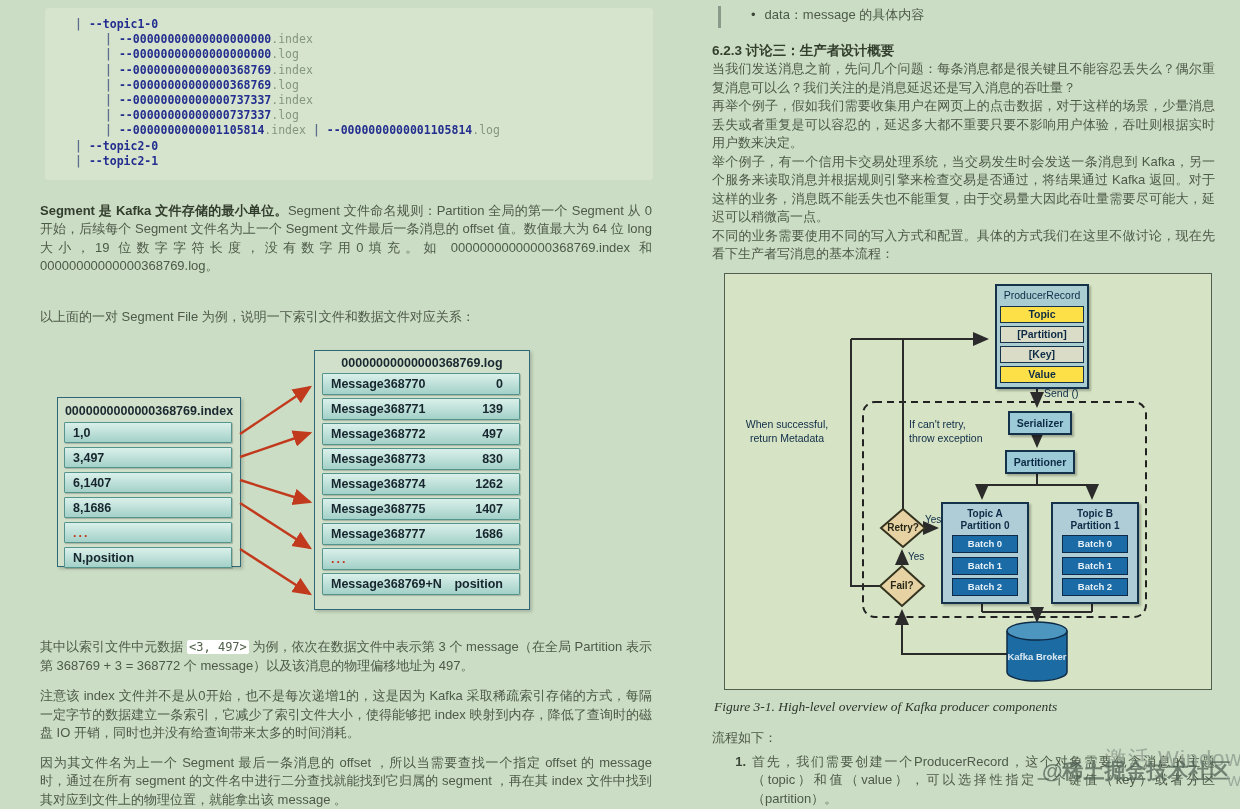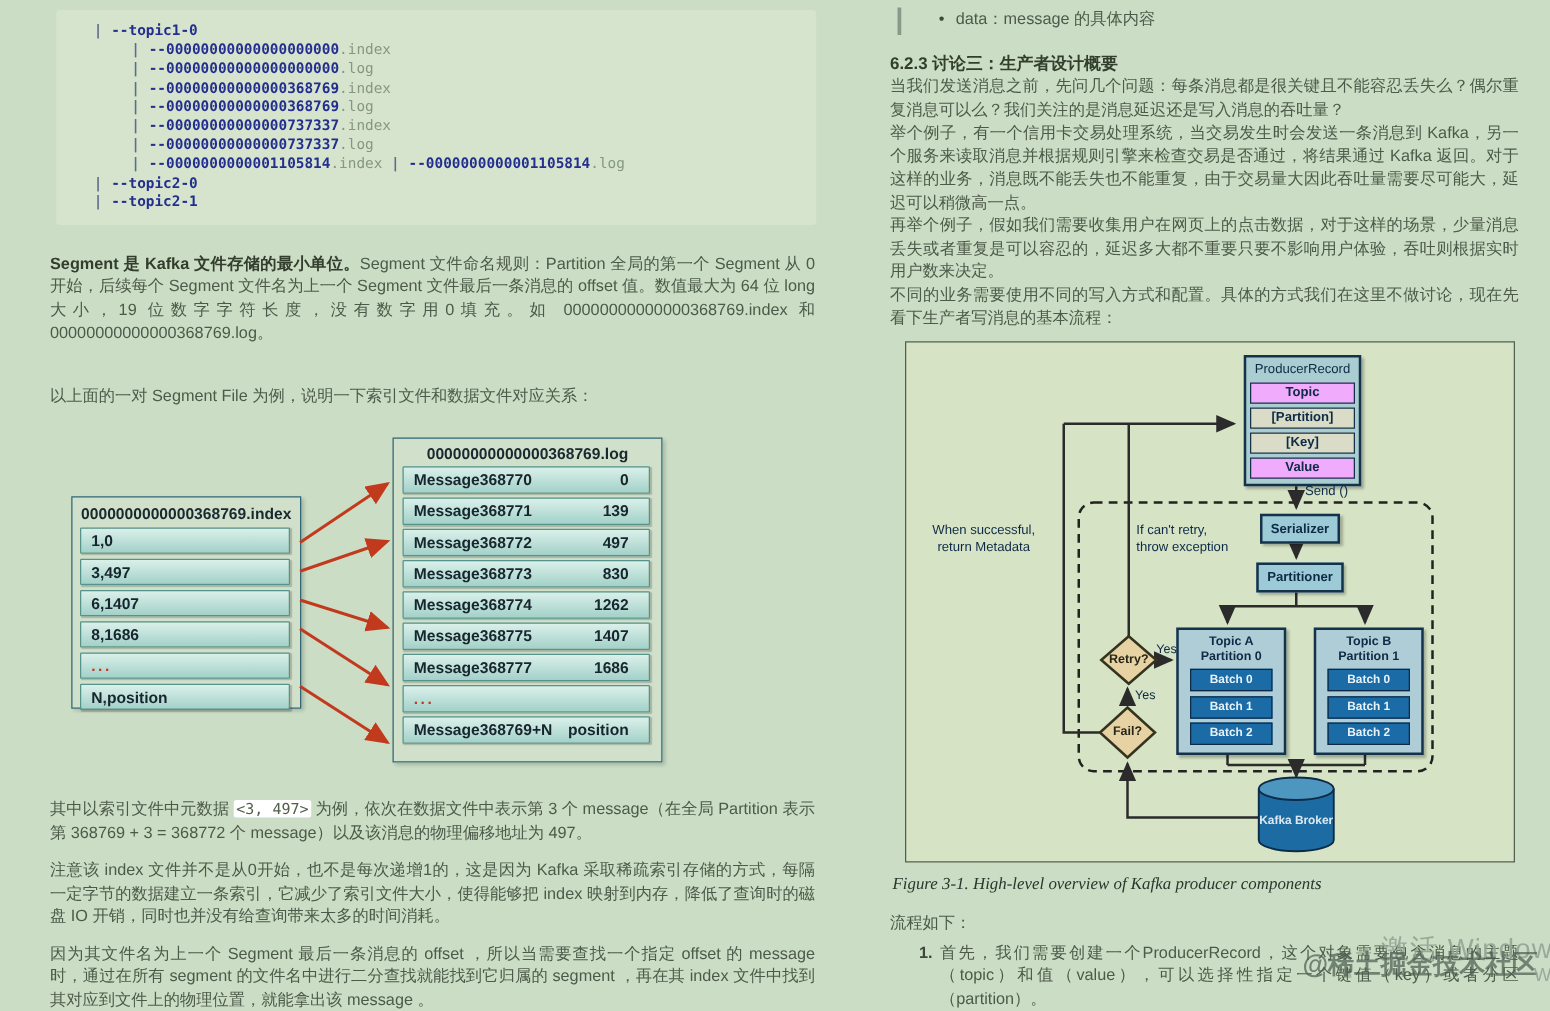--- a/index.html
+++ b/index.html
@@ -49,21 +49,21 @@
   
   .fig{position:relative;margin:9px 0 0 12px;width:486px;height:415px;
        border:1px solid #52604f;background:#d6e3c5}
   .fig svg{position:absolute;left:0;top:0;z-index:0}
   .fig .lbl{position:absolute;z-index:1;font-size:10.5px;font-weight:normal;color:#0d2b46;line-height:14px}
   .prbox{position:absolute;z-index:1;left:270px;top:10px;width:84px;border:2px solid #14324a;
          background:#a9cdd1;padding:1px 3px 4px;box-shadow:2px 2px 2px rgba(0,0,0,0.25)}
   .prtitle{font-size:10.5px;font-weight:normal;color:#0d2b46;text-align:center;height:16px;line-height:16px}
   .prrow{height:15px;line-height:14px;border:1.5px solid #14324a;text-align:center;
          font-size:10.5px;font-weight:bold;color:#0d2b46;margin-top:3px}
-  .green{background:#f0abfc}.beige{background:#dadcc7}
+  .green{background:#fde047}.beige{background:#dadcc7}
   .sbox{position:absolute;z-index:1;border:2px solid #14324a;background:#9ccad6;
         display:flex;align-items:center;justify-content:center;font-size:10.5px;font-weight:bold;
         color:#0d2b46;box-shadow:2px 2px 2px rgba(0,0,0,0.25)}
   .serializer{left:283px;top:137px;width:60px;height:20px}
   .partitioner{left:280px;top:176px;width:66px;height:20px}
   .tbox{position:absolute;z-index:1;top:228px;width:84px;height:94px;border:2px solid #14324a;
         background:#aecdd6;box-shadow:2px 2px 2px rgba(0,0,0,0.25);padding-top:4px;text-align:center}
   .ta{left:216px}.tb{left:326px}
   .thead{font-size:10px;font-weight:bold;color:#0d2b46;line-height:12px}
   .batch{width:64px;height:16px;margin:3.5px auto 0;background:#1a6ba6;border:1px solid #0d2b46;
@@ -192,22 +192,22 @@
 
     <div class="quote-li">
       <div class="bar"></div>
       <div class="bullet">•</div>
       <div class="btxt">data：message 的具体内容</div>
     </div>
 
     <h3 class="hd">6.2.3 讨论三：生产者设计概要</h3>
 
     <p class="body mt12">当我们发送消息之前，先问几个问题：每条消息都是很关键且不能容忍丢失么？偶尔重复消息可以么？我们关注的是消息延迟还是写入消息的吞吐量？</p>
+    <p class="body mt10">再举个例子，假如我们需要收集用户在网页上的点击数据，对于这样的场景，少量消息丢失或者重复是可以容忍的，延迟多大都不重要只要不影响用户体验，吞吐则根据实时用户数来决定。</p>
     <p class="body mt10">举个例子，有一个信用卡交易处理系统，当交易发生时会发送一条消息到 Kafka，另一个服务来读取消息并根据规则引擎来检查交易是否通过，将结果通过 Kafka 返回。对于这样的业务，消息既不能丢失也不能重复，由于交易量大因此吞吐量需要尽可能大，延迟可以稍微高一点。</p>
-    <p class="body mt10">再举个例子，假如我们需要收集用户在网页上的点击数据，对于这样的场景，少量消息丢失或者重复是可以容忍的，延迟多大都不重要只要不影响用户体验，吞吐则根据实时用户数来决定。</p>
     <p class="body mt10">不同的业务需要使用不同的写入方式和配置。具体的方式我们在这里不做讨论，现在先看下生产者写消息的基本流程：</p>
 
     <div class="fig">
       <svg width="486" height="415" viewBox="0 0 486 415">
         <defs>
           <marker id="da" markerWidth="9" markerHeight="8" refX="7" refY="3.5" orient="auto">
             <path d="M0,0 L8,3.5 L0,7 z" fill="#2b2b2b"></path>
           </marker>
         </defs>
         <rect x="138" y="128" width="283" height="215" rx="12" fill="none" stroke="#222" stroke-width="2" stroke-dasharray="7 5"></rect>

